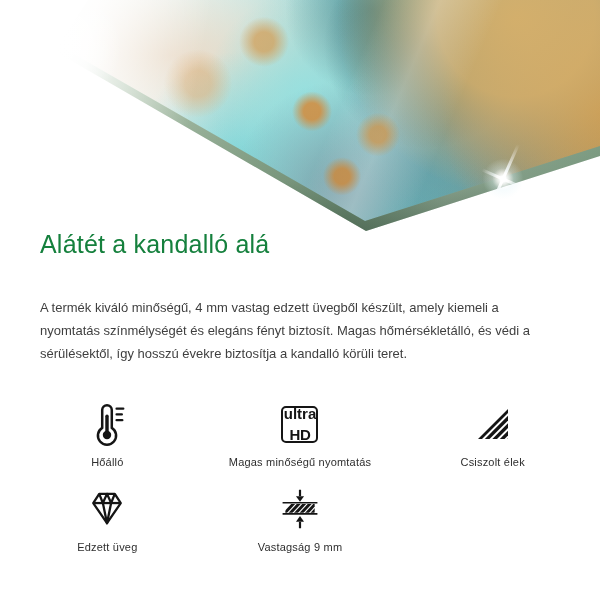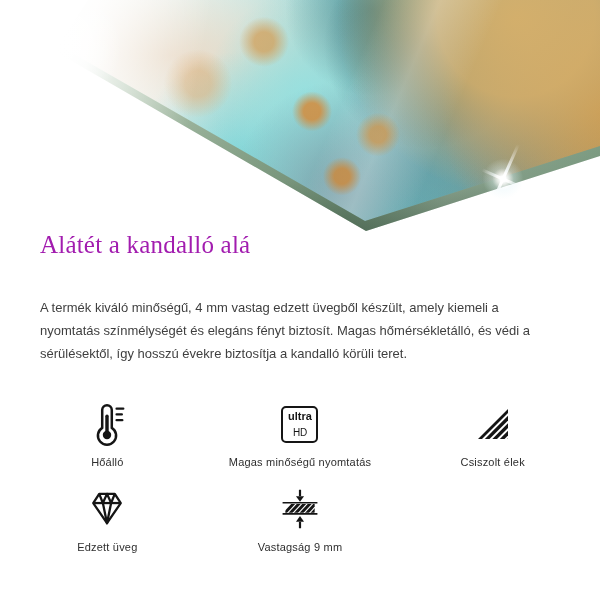--- a/index.html
+++ b/index.html
@@ -45,37 +45,37 @@
   .sparkle{position:absolute;left:468px;top:144px;width:70px;height:70px;pointer-events:none;}
   .sparkle .ray{position:absolute;left:50%;top:50%;width:3px;border-radius:2px;
     background:linear-gradient(to bottom,rgba(255,255,255,0),#ffffff 44%,#ffffff 56%,rgba(255,255,255,0));}
   .sparkle .r1{height:76px;transform:translate(-50%,-50%) rotate(24deg);}
   .sparkle .r2{height:46px;transform:translate(-50%,-50%) rotate(114deg);}
   .sparkle .core{position:absolute;left:50%;top:50%;width:48px;height:48px;transform:translate(-50%,-50%);
     background:radial-gradient(circle, rgba(255,255,255,1) 0 8%, rgba(255,255,255,.75) 18%, rgba(230,246,250,.35) 32%, rgba(255,255,255,0) 60%);}
 
   
   .title{position:absolute;left:40px;top:227px;margin:0;font-weight:400;
-    font-family:Liberation Serif, serif;font-size:25px;line-height:35px;
-    letter-spacing:.2px;color:#a21caf;}
+    font-family:Liberation Sans, sans-serif;font-size:25px;line-height:35px;
+    letter-spacing:.2px;color:#15803d;}
   .t-line{display:block;}
   .desc{position:absolute;left:40px;top:296px;width:506px;margin:0;
     font-size:13px;line-height:23px;color:#3f3f3f;}
 
   
   .features{position:absolute;left:11px;top:400px;width:578px;display:grid;
     grid-template-columns:repeat(3,1fr);row-gap:17px;}
   .feature{display:flex;flex-direction:column;align-items:center;}
   .icon-wrap{height:48px;display:flex;align-items:center;justify-content:center;}
   .f-label{margin-top:8px;font-size:11px;letter-spacing:.2px;color:#2e2e2e;text-align:center;}
   .ic{stroke:#151515;fill:none;stroke-width:2.5;}
   .hd-box{width:33px;height:33px;border:2.5px solid #151515;border-radius:5px;
     display:flex;flex-direction:column;align-items:center;justify-content:center;color:#151515;}
-  .hd-top{font-size:11px;font-weight:700;line-height:1;}
-  .hd-bottom{font-size:10px;font-weight:400;line-height:1;margin-top:6px;letter-spacing:-.3px;}
+  .hd-top{font-size:15px;font-weight:700;line-height:1;}
+  .hd-bottom{font-size:15px;font-weight:700;line-height:1;margin-top:6px;letter-spacing:-.3px;}
 </style>
 </head>
 <body>
 
 <div class="page">
 
   <div class="hero">
     <div class="glass-face"></div>
     <div class="glass-edge"></div>
     <div class="fade-overlay"></div>

